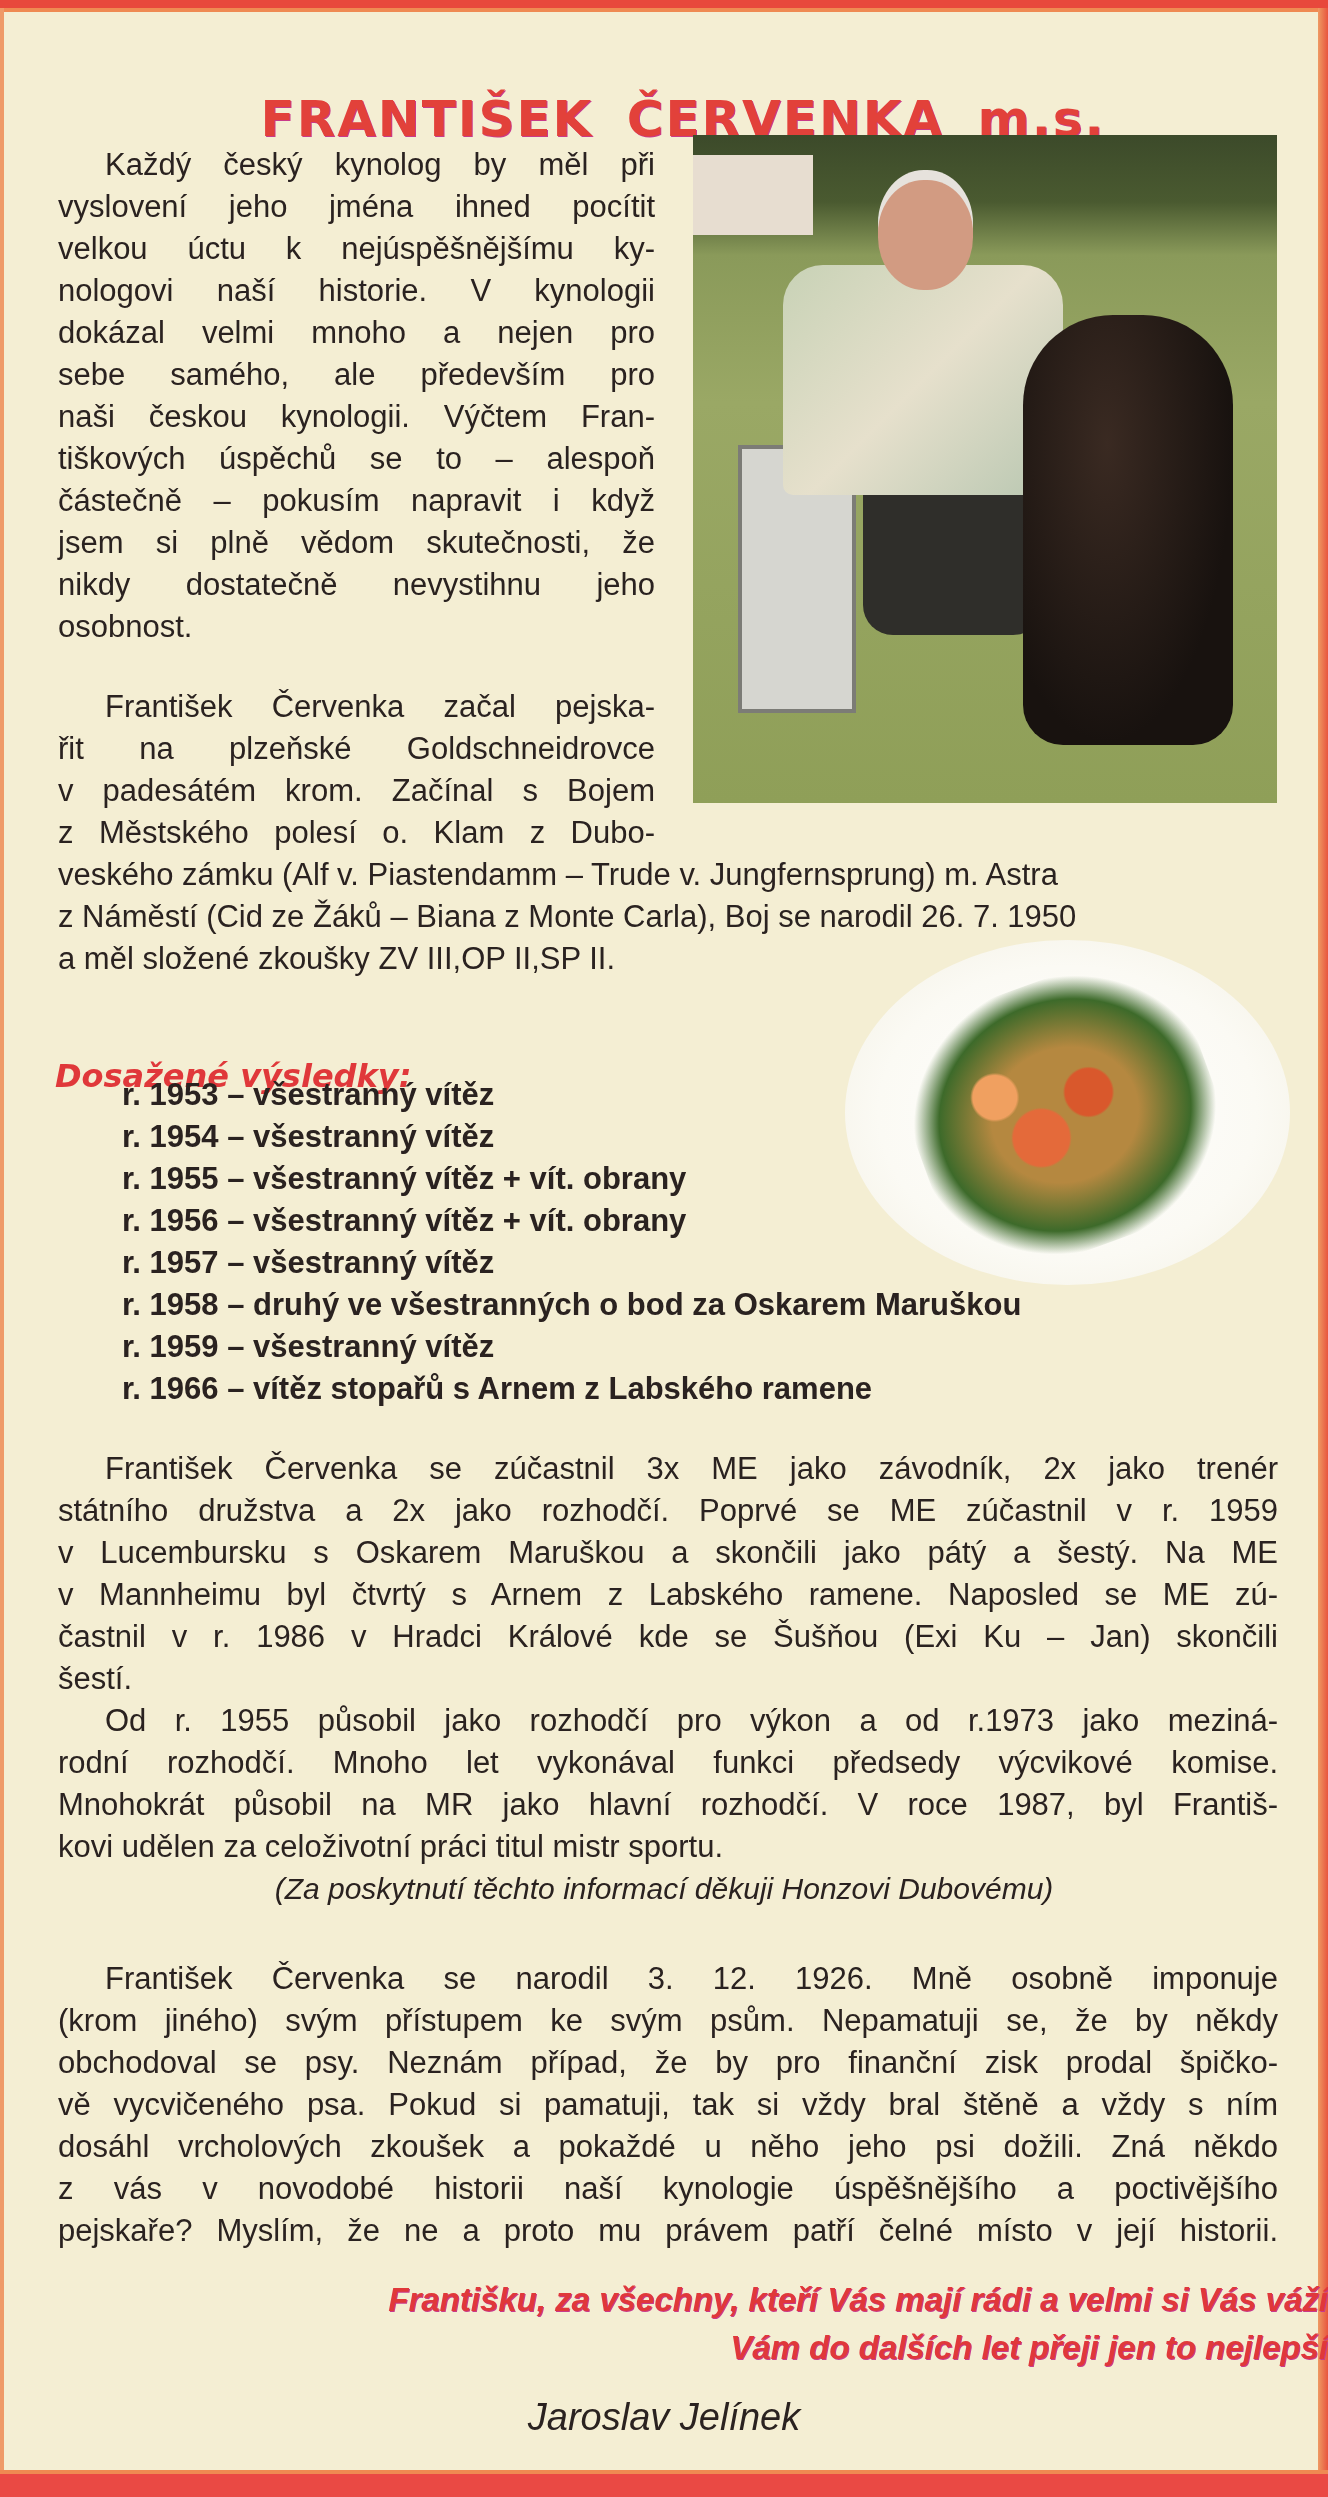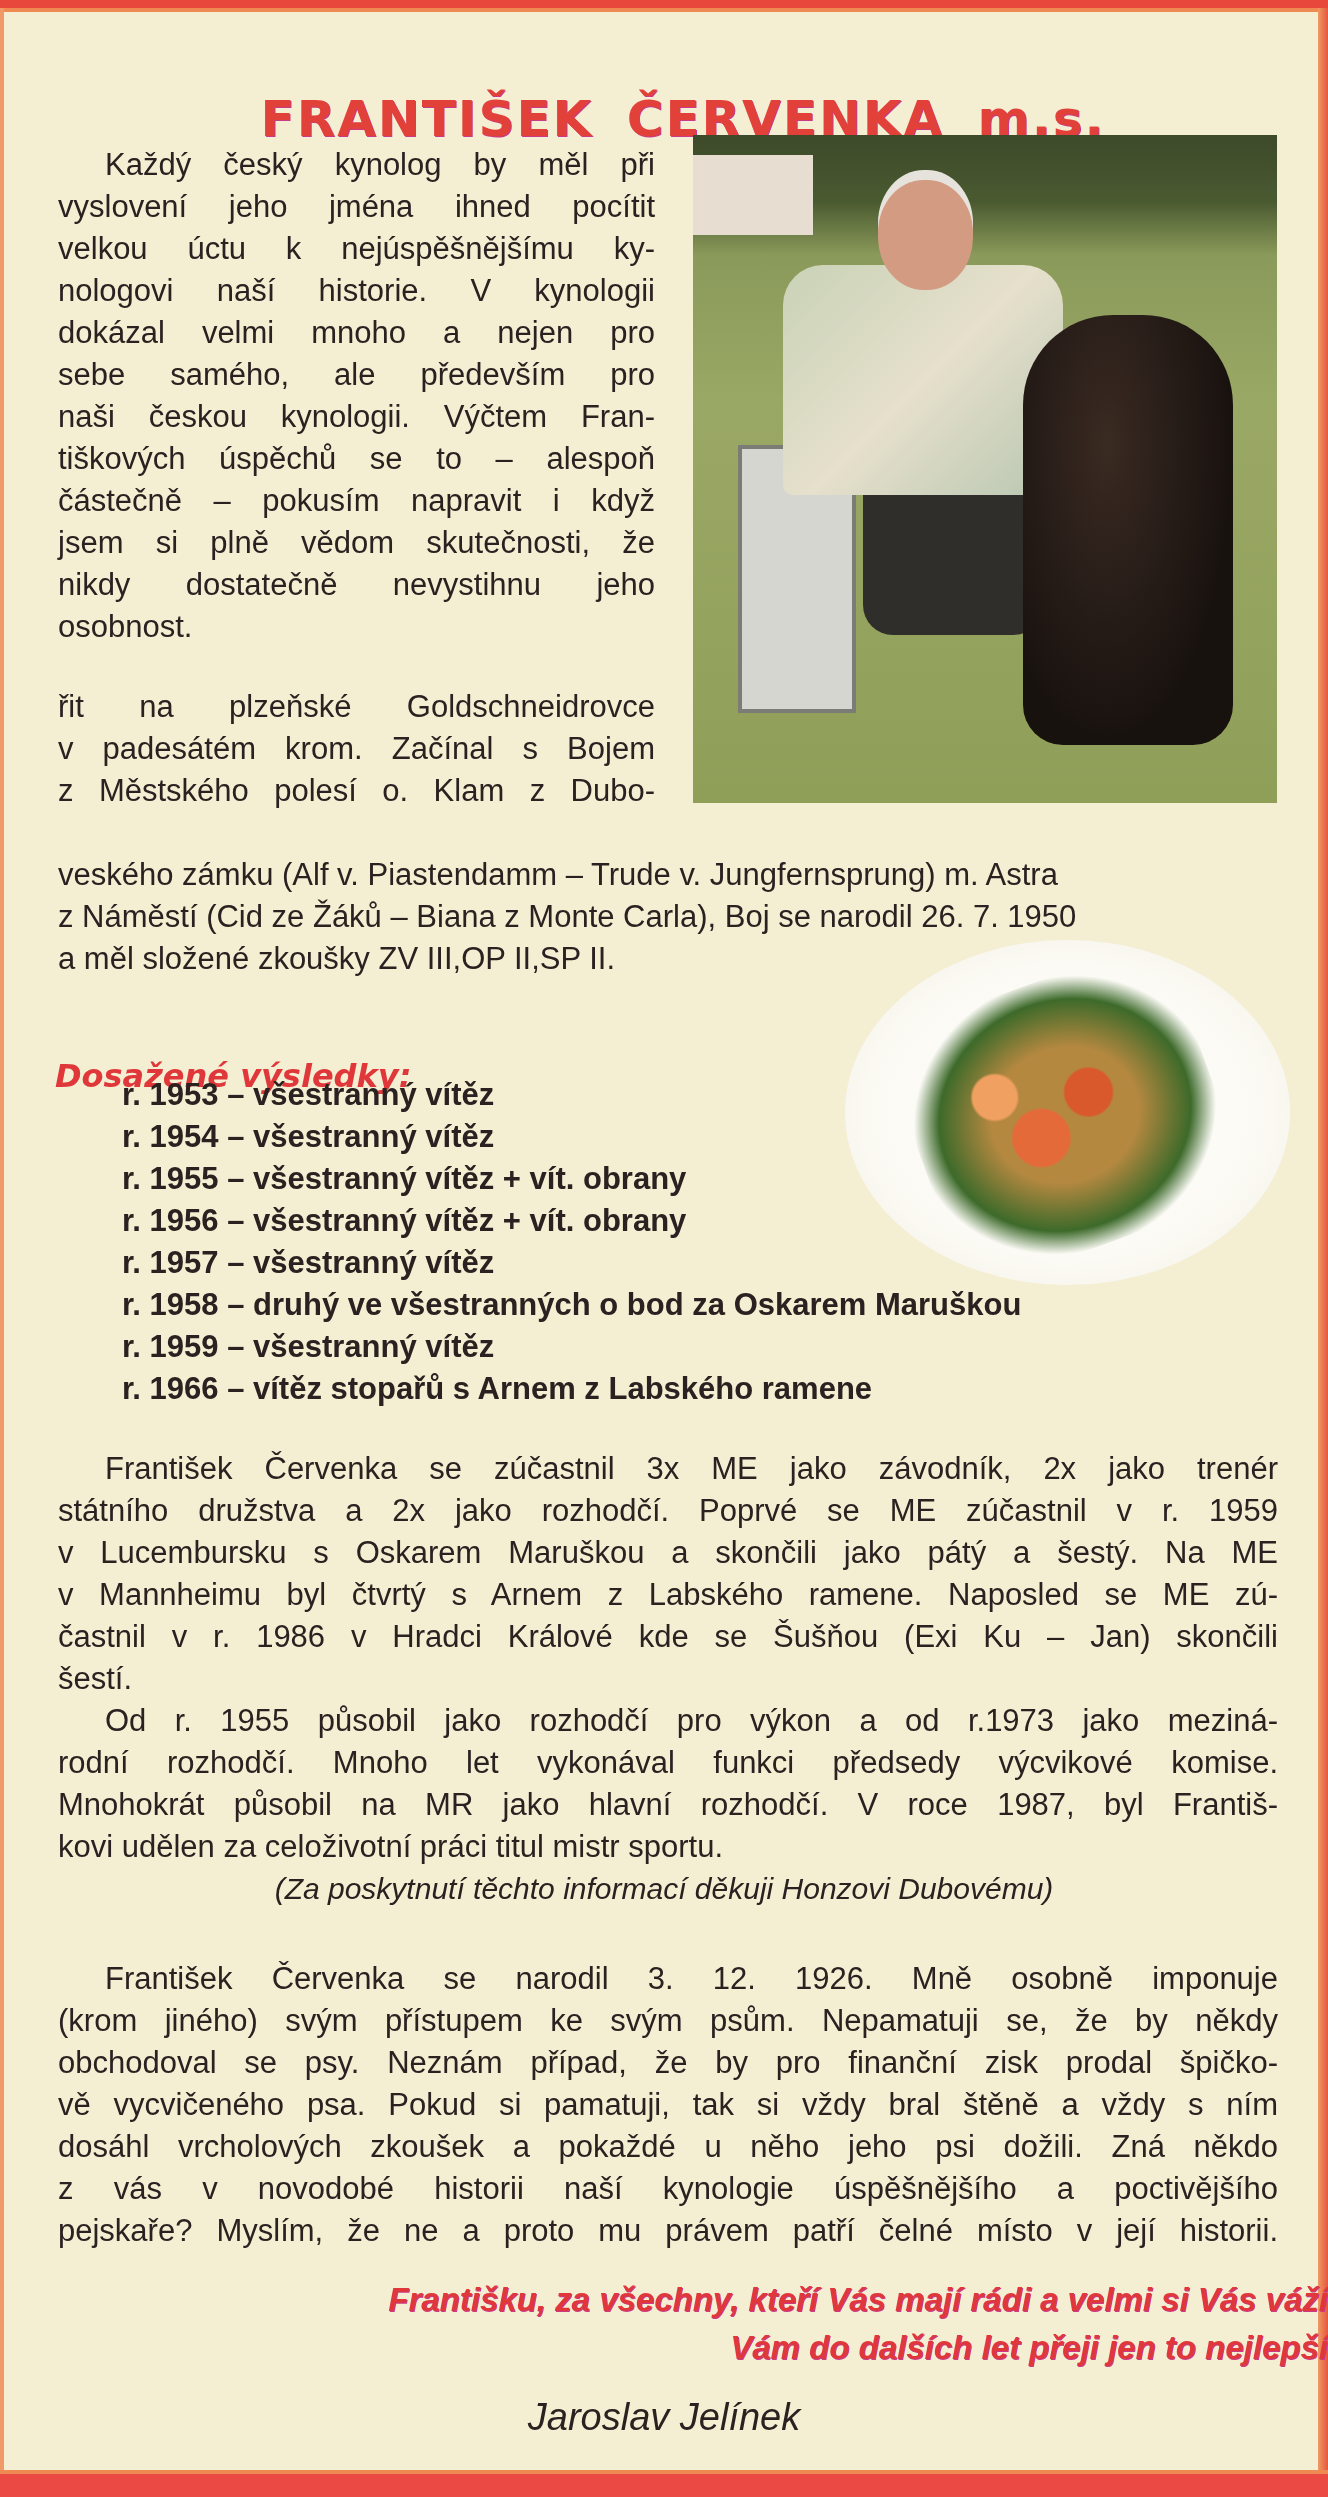--- a/index.html
+++ b/index.html
@@ -105,20 +105,21 @@
 <div class="photo">
   <div class="house"></div>
   <div class="trophy"></div>
   <div class="legs"></div>
   <div class="man-shirt"></div>
   <div class="man-head"></div>
   <div class="dog"></div>
 </div>
 
 <div class="p para2">
+  <span class="line justify indent">František Červenka začal pejska-</span>
   <span class="line justify">řit na plzeňské Goldschneidrovce</span>
   <span class="line justify">v padesátém krom. Začínal s Bojem</span>
   <span class="line justify">z Městského polesí o. Klam z Dubo-</span>
 </div>
 <div class="p para2b" style="left:58px; top:854px; width:945px;">
   <span class="line justify">veského zámku (Alf v. Piastendamm – Trude v. Jungfernsprung) m. Astra</span>
   <span class="line justify">z Náměstí (Cid ze Žáků – Biana z Monte Carla), Boj se narodil 26. 7. 1950</span>
   <span class="line">a měl složené zkoušky ZV III,OP II,SP II.</span>
 </div>
 

